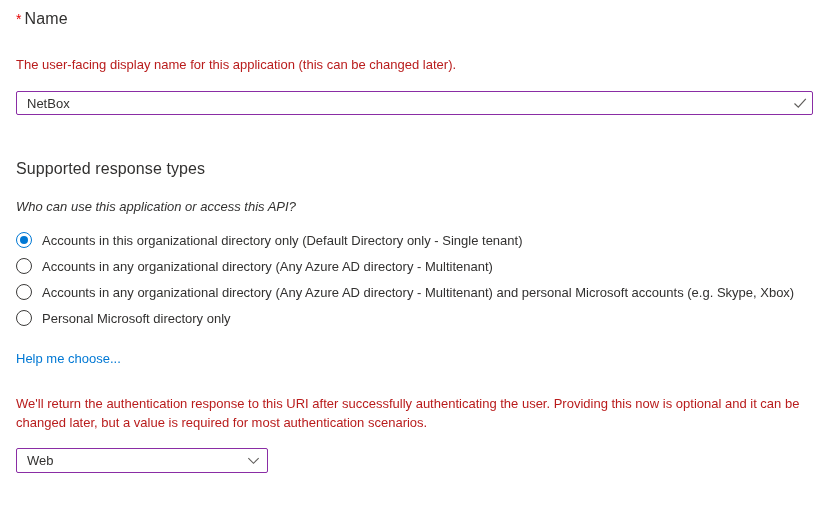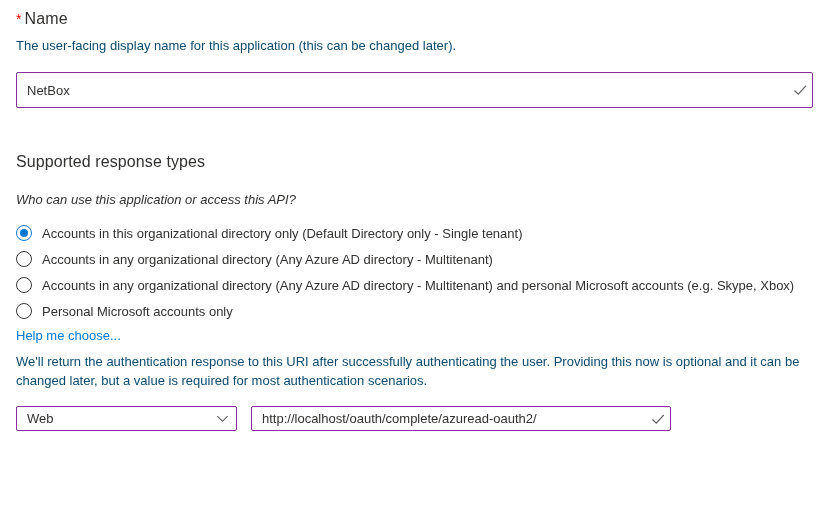--- a/index.html
+++ b/index.html
@@ -16,30 +16,30 @@
   h2.section-title {
     font-size: 16px;
     font-weight: 400;
     color: #323130;
     letter-spacing: 0.1px;
   }
   .required-marker { color: #e50000; margin-right: 3px; font-size: 14px; }
 
   .desc {
     font-size: 13px;
-    color: #0c4a6e;
-    margin-top: 8px;
+    color: #b91c1c;
+    margin-top: 27px;
     line-height: 19px;
     max-width: 800px;
   }
 
   
   .field {
     margin-top: 17px;
-    height: 36px;
+    height: 24px;
     border: 1px solid #8a2da5;
     border-radius: 2px;
     display: flex;
     align-items: center;
     background: #fff;
   }
   .field.full { width: 797px; }
   .field input {
     flex: 1;
     border: none;
@@ -85,36 +85,36 @@
     left: 50%; top: 50%;
     width: 8px; height: 8px;
     margin: -4px 0 0 -4px;
     border-radius: 50%;
     background: #0078d4;
   }
   .radio-label { font-size: 13px; margin-left: 10px; white-space: nowrap; }
 
   .help-link {
     display: inline-block;
-    margin-top: 4px;
+    margin-top: 20px;
     font-size: 13px;
     color: #0078d4;
     text-decoration: none;
     cursor: pointer;
   }
 
   .section-gap-2 { margin-top: 49px; }
 
   .redirect-row {
     margin-top: 16px;
     display: flex;
     align-items: center;
   }
   .select-box {
-    width: 221px;
+    width: 252px;
     height: 25px;
     border: 1px solid #8a2da5;
     border-radius: 2px;
     display: flex;
     align-items: center;
     cursor: pointer;
     background: #fff;
   }
   .select-box .select-value {
     flex: 1;
@@ -168,42 +168,34 @@
     <div class="radio-row">
       <span class="radio-circle"></span>
       <span class="radio-label">Accounts in any organizational directory (Any Azure AD directory - Multitenant)</span>
     </div>
     <div class="radio-row">
       <span class="radio-circle"></span>
       <span class="radio-label">Accounts in any organizational directory (Any Azure AD directory - Multitenant) and personal Microsoft accounts (e.g. Skype, Xbox)</span>
     </div>
     <div class="radio-row">
       <span class="radio-circle"></span>
-      <span class="radio-label">Personal Microsoft accounts only</span>
+      <span class="radio-label">Personal Microsoft directory only</span>
     </div>
   </div>
 
   <a class="help-link">Help me choose...</a>
 
   
 
   <p class="desc">We'll return the authentication response to this URI after successfully authenticating the user. Providing this now is optional and it can be changed later, but a value is required for most authentication scenarios.</p>
 
   <div class="redirect-row">
     <div class="select-box">
       <span class="select-value">Web</span>
       <span class="suffix-icon">
         <svg width="15" height="15" viewBox="0 0 16 16">
           <path d="M2.5 5.5 L8 11 L13.5 5.5" stroke="#605e5c" stroke-width="1.2" fill="none"></path>
         </svg>
       </span>
     </div>
-    <div class="field uri-field">
-      <input type="text" value="http://localhost/oauth/complete/azuread-oauth2/" style="">
-      <span class="suffix-icon">
-        <svg width="16" height="16" viewBox="0 0 16 16">
-          <path d="M2.5 8.5 L6.3 12.2 L13.8 3.8" stroke="#605e5c" stroke-width="1.2" fill="none"></path>
-        </svg>
-      </span>
-    </div>
   </div>
 
 </div>
 
 </body></html>

